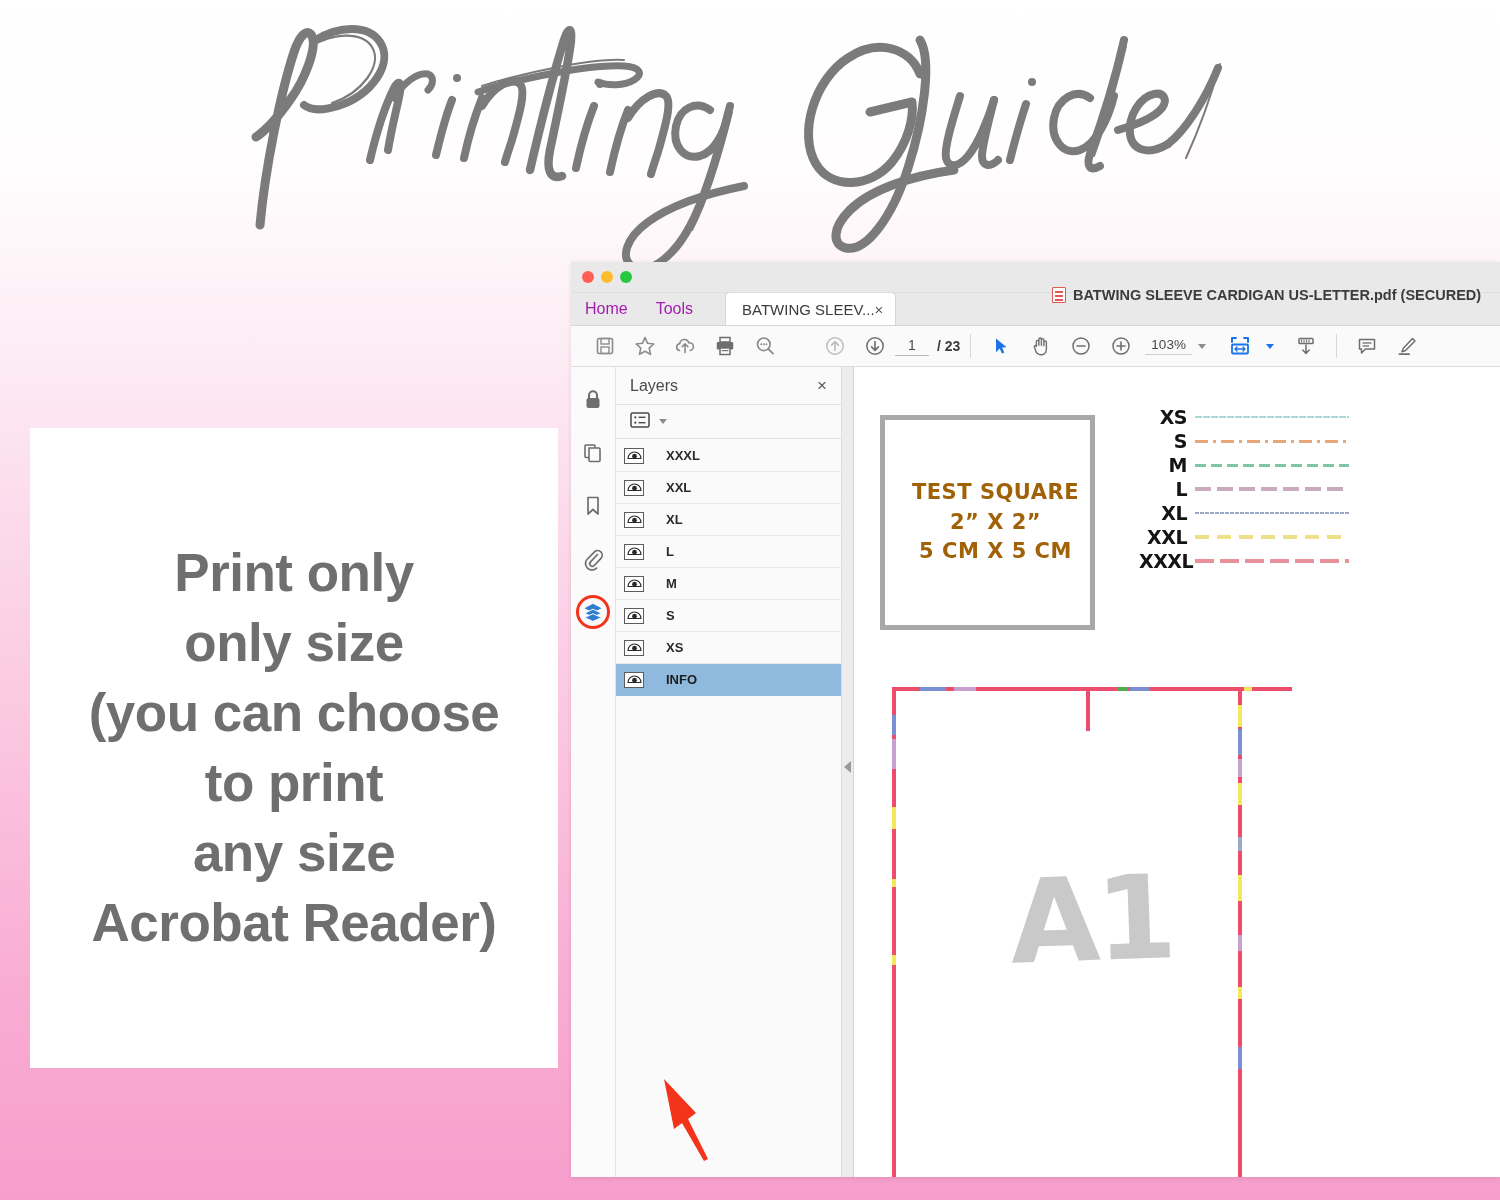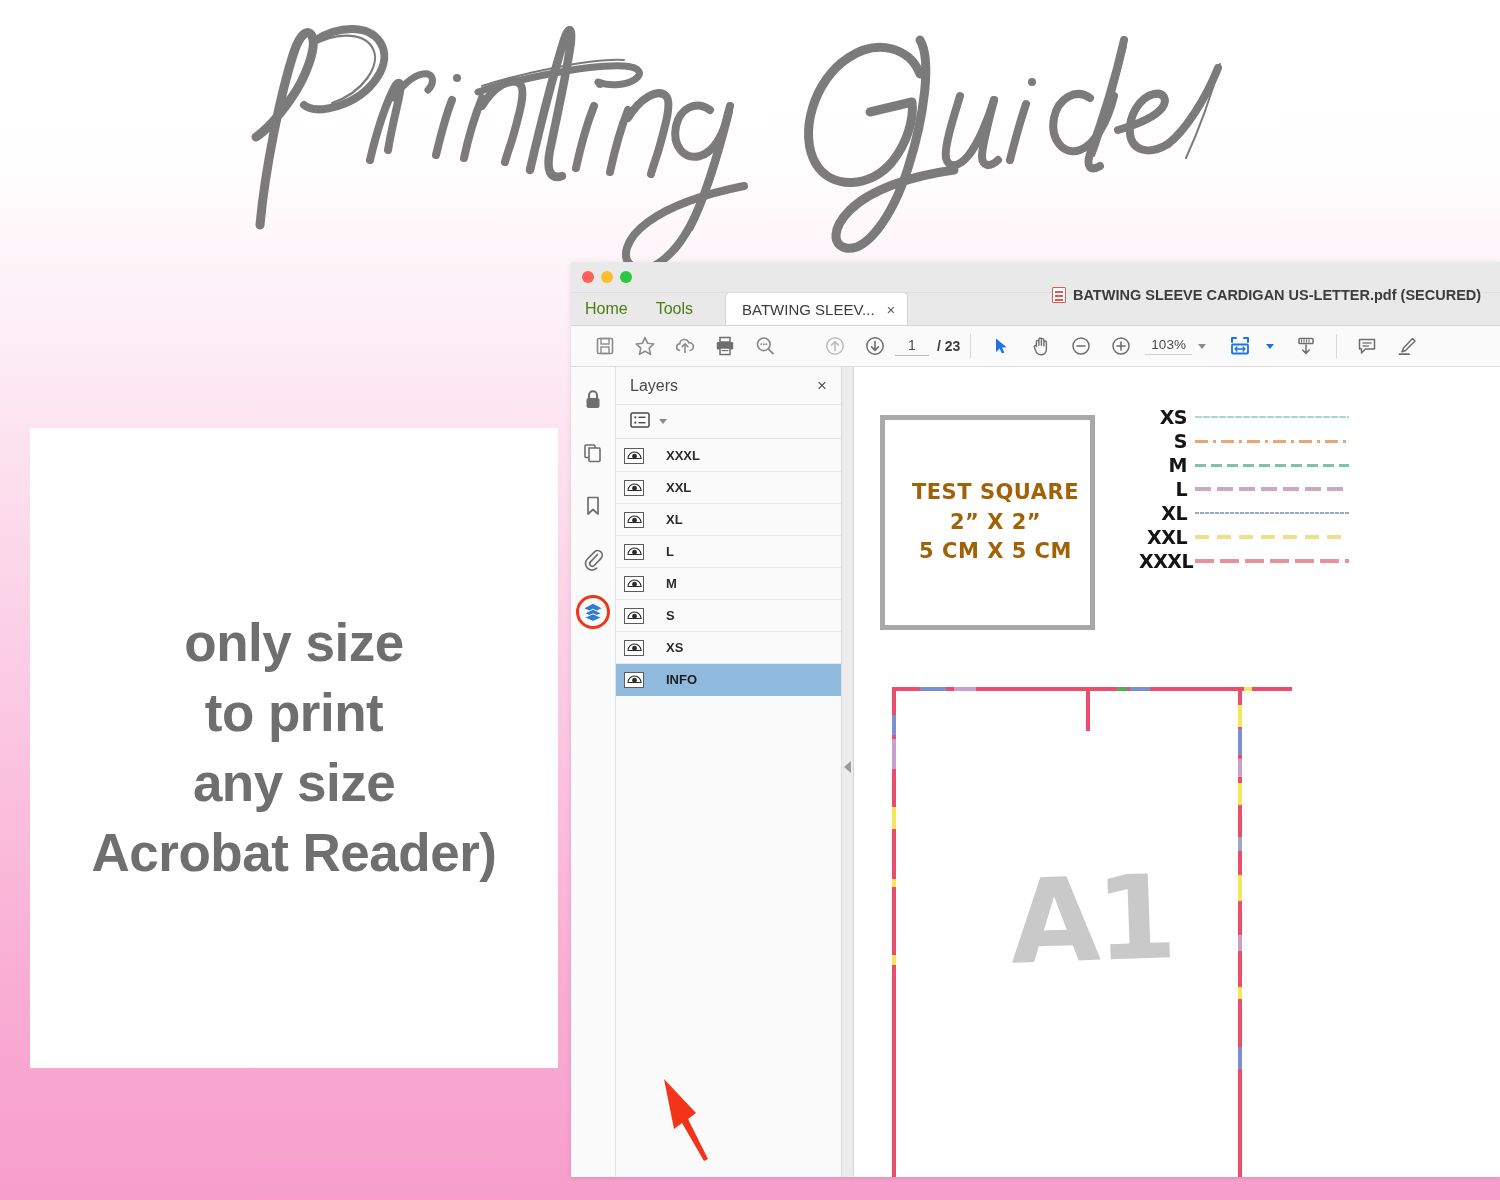--- a/index.html
+++ b/index.html
@@ -85,26 +85,26 @@
   }
 
   
   #tabbar {
     height: 33px; background: #e9e9e9;
     display: flex; align-items: flex-end;
     border-bottom: 1px solid #d5d5d5;
   }
   .menu-item {
     padding: 0 14px; height: 33px; line-height: 33px;
-    font-size: 16px; color: #4d7c0f;
+    font-size: 16px; color: #a21caf;
   }
   #doc-tab {
     margin-left: 18px; height: 33px;
     background: #ffffff; border-radius: 5px 5px 0 0;
-    display: flex; align-items: center; gap: 12px;
+    display: flex; align-items: center; 
     padding: 0 12px 0 16px;
     border: 1px solid #d5d5d5; border-bottom: none;
   }
   #doc-tab-label { font-size: 15px; color: #3c3c3c; white-space: nowrap; }
   #doc-tab-close { font-size: 15px; color: #5a5a5a; line-height: 1; }
 
   
   #toolbar {
     height: 41px; background: #fafafa;
     border-bottom: 1px solid #dcdcdc;
@@ -303,21 +303,23 @@
 
       <path d="M898 130 C912 126 934 118 942 108 C948 100 944 92 934 94 C920 97 908 116 910 134 C912 150 928 156 948 144" stroke-width="8"></path>
 
       <path d="M948 144 C966 130 986 98 998 68" stroke-width="8"></path>
       <path d="M1000 64 C990 100 976 136 966 158" stroke-width="2"></path>
     </g>
   </svg>
 </div>
 
 <div id="info-card">
+  <div class="card-line">Print only</div>
   <div class="card-line">only size</div>
+  <div class="card-line">(you can choose</div>
   <div class="card-line">to print</div>
   <div class="card-line">any size</div>
   <div class="card-line">Acrobat Reader)</div>
 </div>
 
 <div id="pdf-window">
 
   <div id="titlebar">
     <div class="traffic">
       <span class="dot red"></span>

